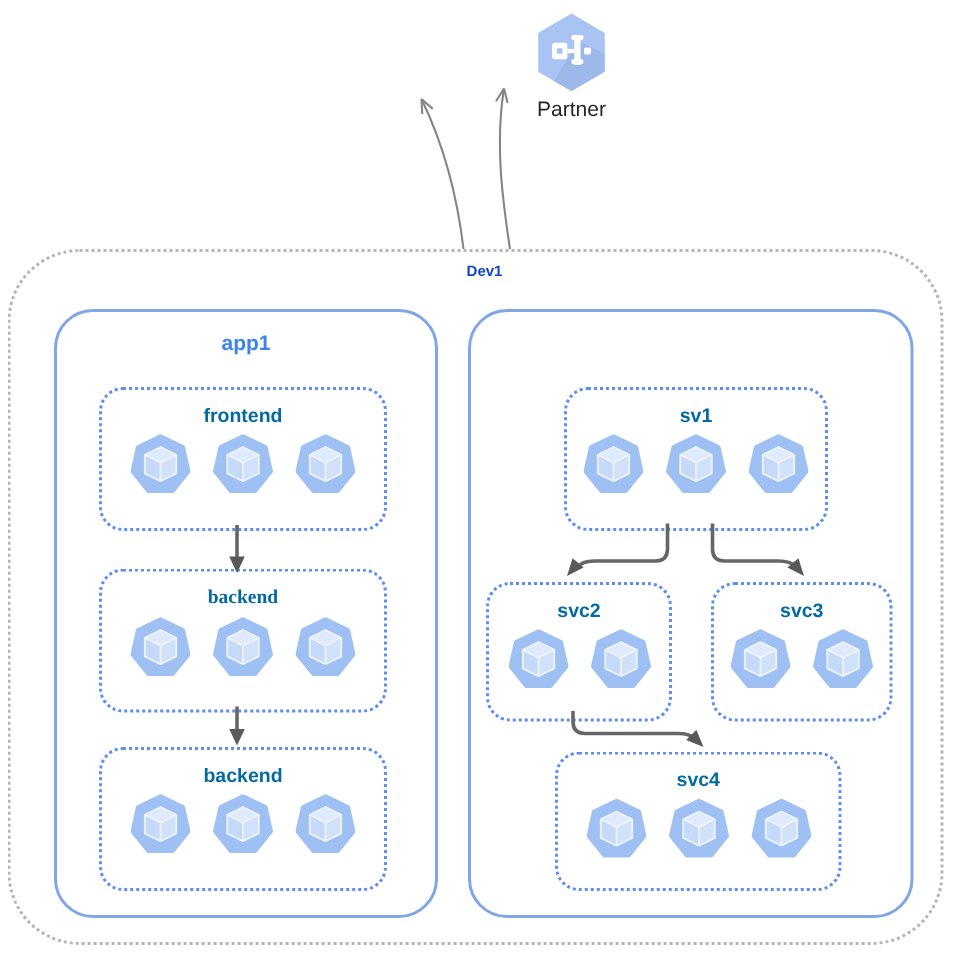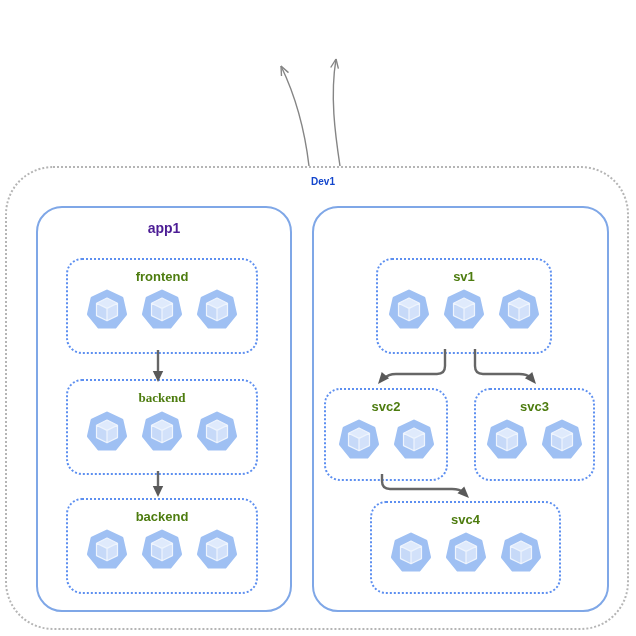--- a/index.html
+++ b/index.html
@@ -20,27 +20,27 @@
              border:2px dotted var(--cluster-border,#b5b5b5); border-radius:48px; z-index:1; }
   .cluster-label { position:absolute; top:8px; left:12px; right:0; text-align:center;
                    font-size:10px; font-weight:bold; color:var(--cluster-label,#1245cc); }
 
   
   .app { position:absolute; border:2px solid var(--app-border,#7fa7e7);
          border-radius:26px; background:#ffffff; z-index:2; }
   .app-1 { left:36px; top:206px; width:252px; height:402px; }
   .app-2 { left:312px; top:206px; width:293px; height:402px; }
   .app-label { position:absolute; top:12px; left:0; right:0; text-align:center;
-               font-size:14px; font-weight:bold; color:#4c1d95; }
+               font-size:14px; font-weight:bold; color:#3b82f6; }
 
   
   .service { position:absolute; border:2px dotted var(--service-border,#5d8ff0);
              border-radius:16px; background:#ffffff; z-index:3;
              display:flex; flex-direction:column; align-items:center; }
-  .service-label { margin-top:9px; font-size:13px; font-weight:bold; color:#4d7c0f; }
+  .service-label { margin-top:9px; font-size:13px; font-weight:bold; color:#0369a1; }
   .pods { display:flex; justify-content:center; gap:15px; margin-top:5px; }
   .pods svg { display:block; }
 
   .svc-frontend { left:28px;  top:50px;  width:188px; height:92px; }
   .svc-backend  { left:28px;  top:171px; width:188px; height:92px;font-family:Liberation Serif, serif; }
   .svc-database { left:28px;  top:290px; width:188px; height:92px; }
   .svc-sv1  { left:62px;  top:50px;  width:172px; height:92px; }
   .svc-svc2 { left:10px;  top:180px; width:120px; height:89px; }
   .svc-svc3 { left:160px; top:180px; width:117px; height:89px; }
   .svc-svc4 { left:56px;  top:293px; width:187px; height:89px; }
@@ -94,20 +94,36 @@
       <polygon class="arrow-head" points="0,0 -11.5,-4.8 -11.5,4.8" transform="translate(536,384) rotate(50)"></polygon>
     </g>
 
     <g>
       <path class="arrow-line" d="M382,474 L382,481 Q382,489 390,489 L452,489 Q460,489 463.5,492.5"></path>
       <polygon class="arrow-head" points="0,0 -11.5,-4.8 -11.5,4.8" transform="translate(469,498) rotate(45)"></polygon>
     </g>
   </svg>
 
 
+  <div class="ext ext-partner">
+    <svg width="50" height="54" viewBox="0 0 54 58">
+      <polygon points="27,2 51,16 51,44 27,58 3,44 3,16" fill="#a9c4f3"></polygon>
+      <polygon points="32,22 51,31 51,44 27,58 14,51" fill="rgba(60,90,160,0.10)"></polygon>
+      <g fill="#ffffff">
+        <rect x="13" y="23" width="11" height="12" rx="2"></rect>
+        <rect x="24" y="27.5" width="5" height="3"></rect>
+        <rect x="29" y="19" width="4.5" height="20"></rect>
+        <rect x="27" y="17.5" width="8.5" height="3.5" rx="1"></rect>
+        <rect x="27" y="35" width="8.5" height="3.5" rx="1"></rect>
+        <rect x="36" y="26.5" width="5" height="5" rx="1"></rect>
+      </g>
+      <rect x="16.5" y="27" width="4" height="4" fill="#a9c4f3"></rect>
+    </svg>
+    <div class="ext-label">Partner</div>
+  </div>
 
   <div class="cluster">
     <div class="cluster-label">Dev1</div>
   </div>
 
   <div class="app app-1">
     <div class="app-label">app1</div>
 
     <div class="service svc-frontend">
       <div class="service-label">frontend</div>

